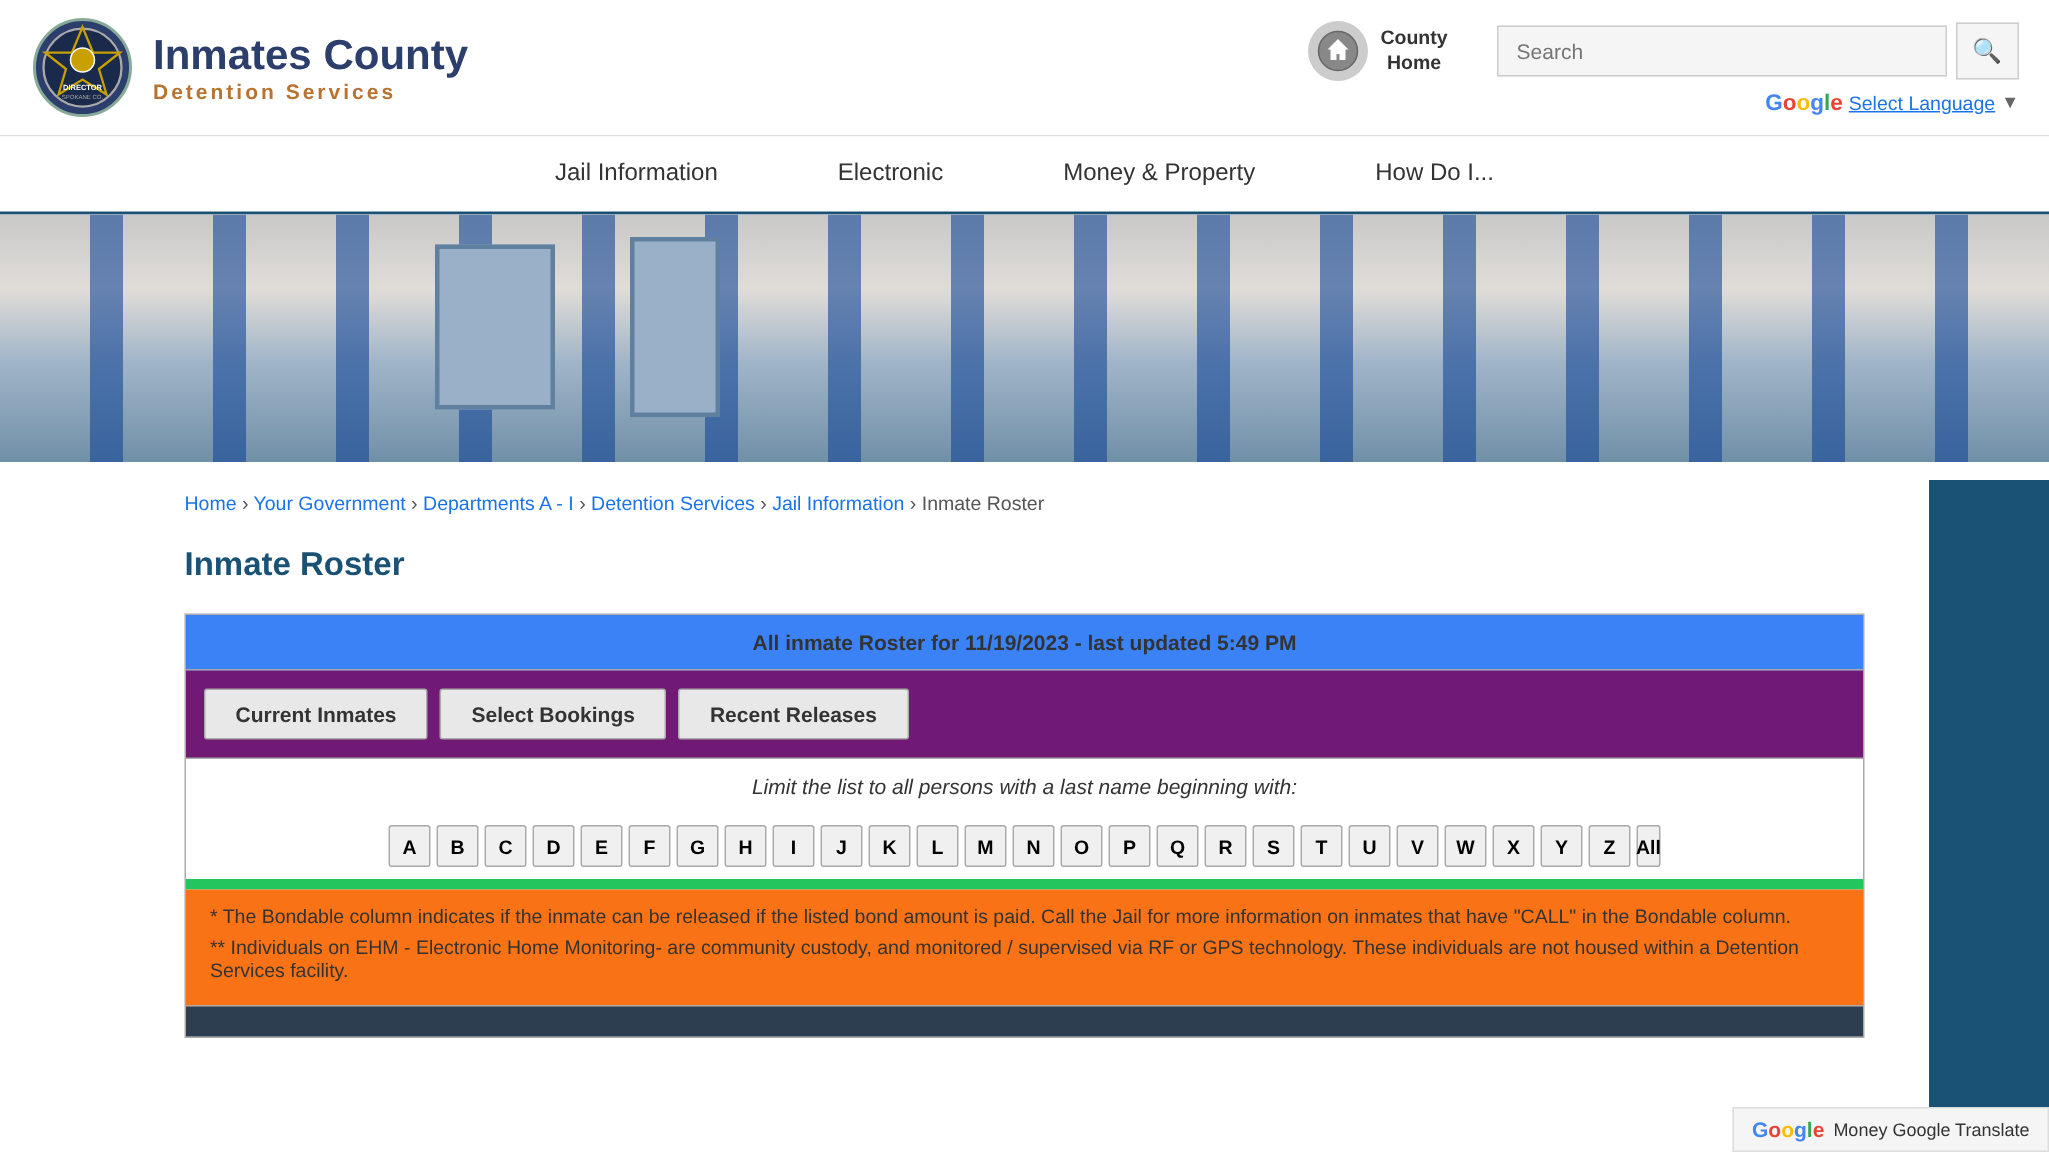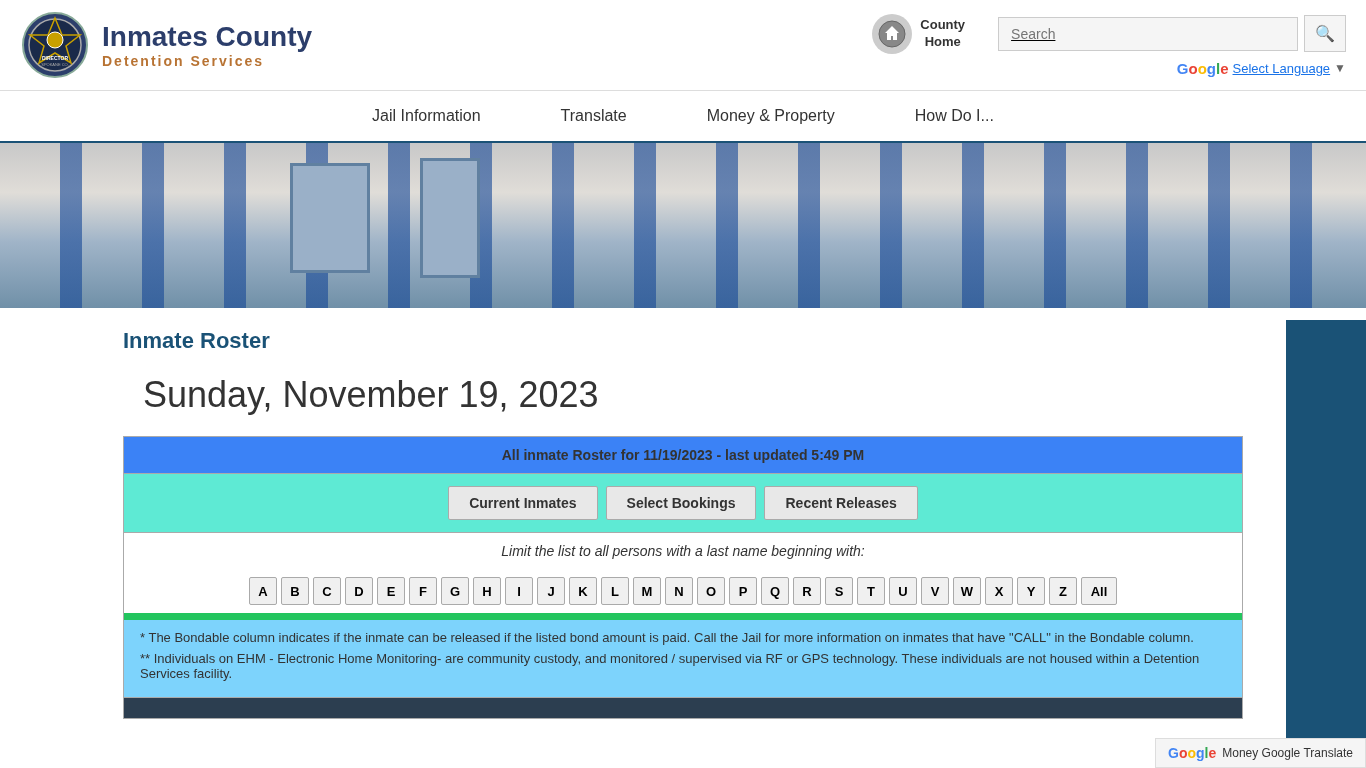--- a/index.html
+++ b/index.html
@@ -63,21 +63,20 @@
       display: flex;
       align-items: center;
       gap: 6px;
     }
     #search-input {
       width: 300px;
       padding: 8px 12px;
       border: 1px solid #ccc;
       font-size: 14px;
       background: #f5f5f5;
-      text-decoration: underline;
     }
     #search-button {
       background: #f5f5f5;
       border: 1px solid #ccc;
       padding: 8px 10px;
       cursor: pointer;
       font-size: 16px;
     }
     #language-select-area {
       display: flex;
@@ -184,25 +183,25 @@
       text-align: center;
       padding: 10px;
       font-weight: bold;
       font-size: 14px;
       border-bottom: 1px solid #aaa;
     }
 
     
     #tab-buttons {
       display: flex;
-      justify-content: center;
+      justify-content: flex-start;
       gap: 8px;
       padding: 12px;
       border-bottom: 1px solid #aaa;
-      background: #5eead4;
+      background: #701a75;
     }
     .tab-btn {
       padding: 8px 20px;
       border: 1px solid #aaa;
       background: #e8e8e8;
       cursor: pointer;
       font-size: 14px;
       font-weight: bold;
       color: #333;
       border-radius: 2px;
@@ -232,39 +231,39 @@
       border: 1px solid #aaa;
       background: #f0f0f0;
       cursor: pointer;
       font-size: 13px;
       font-weight: bold;
       display: flex;
       align-items: center;
       justify-content: center;
       border-radius: 2px;
     }
-    .alpha-btn.all-btn { width: 36px; }
+    .alpha-btn.all-btn { width: 16px; }
 
     
     #status-message {
       text-align: center;
       padding: 10px;
       color: #c00;
       font-weight: bold;
       font-size: 14px;
       border-bottom: 1px solid #aaa;
     }
 
     
     #footnotes {
       padding: 10px 16px;
       font-size: 13px;
       color: #333;
       border-bottom: 1px solid #aaa;
-      background: #7dd3fc;
+      background: #f97316;
     }
     #footnotes p { margin-bottom: 6px; }
 
     
     #table-controls {
       background: #2c3e50;
       color: #fff;
       display: flex;
       align-items: center;
       justify-content: space-between;
@@ -340,38 +339,50 @@
         <span class="g-blue">G</span><span class="g-red">o</span><span class="g-yellow">o</span><span class="g-blue">g</span><span class="g-green">l</span><span class="g-red">e</span>
       </span>
       <a id="select-language-link" href="#" style="color:#1a73e8; text-decoration:underline; font-size:13px;">Select Language</a>
       <span style="font-size:12px; color:#666; cursor:pointer;">▼</span>
     </div>
   </div>
 </div>
 
 <nav id="nav">
   <a class="nav-item" href="#">Jail Information</a>
-  <a class="nav-item" href="#">Translate</a>
+  <a class="nav-item" href="#">Electronic</a>
   <a class="nav-item" href="#">Money &amp; Property</a>
   <a class="nav-item" href="#">How Do I...</a>
 </nav>
 
 <div id="hero">
   <div class="hero-bg-stripe"></div>
 
   <div class="hero-window" style="left:290px; top:20px; width:80px; height:110px;"></div>
   <div class="hero-window" style="left:420px; top:15px; width:60px; height:120px;"></div>
 </div>
 
 <div id="main">
 
+  <div id="breadcrumb">
+    <a href="#">Home</a>
+    <span> › </span>
+    <a href="#">Your Government</a>
+    <span> › </span>
+    <a href="#">Departments A - I</a>
+    <span> › </span>
+    <a href="#">Detention Services</a>
+    <span> › </span>
+    <a href="#">Jail Information</a>
+    <span> › </span>
+    <span>Inmate Roster</span>
+  </div>
 
   <h2 id="page-title">Inmate Roster</h2>
 
-  <h2 id="date-heading">Sunday, November 19, 2023</h2>
 
   <div id="roster-container">
 
     <div id="roster-header">All inmate Roster for 11/19/2023 - last updated 5:49 PM</div>
 
     <div id="tab-buttons">
       <button class="tab-btn">Current Inmates</button>
       <button class="tab-btn">Select Bookings</button>
       <button class="tab-btn">Recent Releases</button>
     </div>

